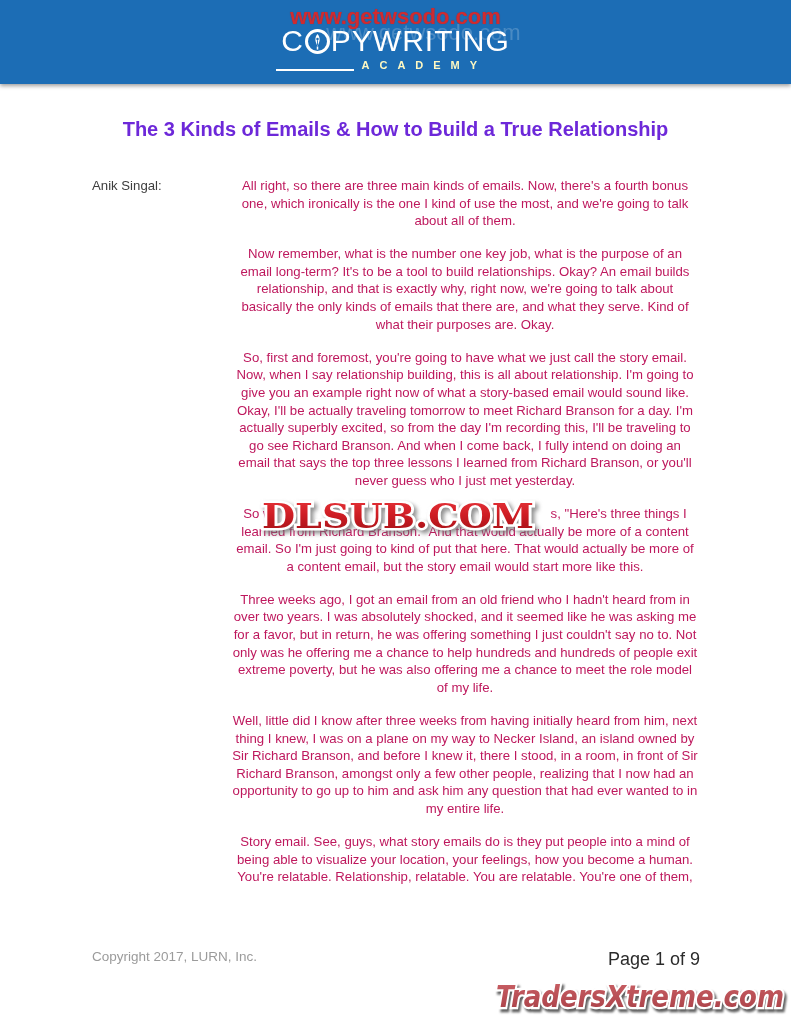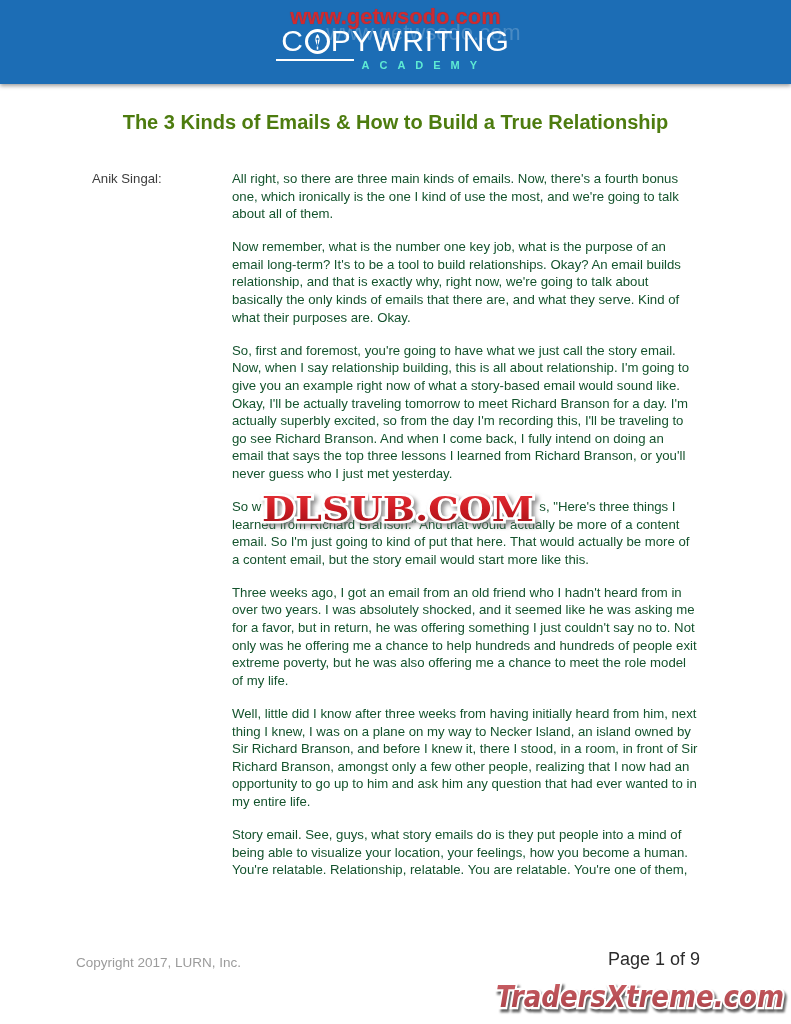--- a/index.html
+++ b/index.html
@@ -36,57 +36,57 @@
   }
   .logo-main .light { font-weight:400; }
   .logo-main .bold  { font-weight:400; }
   .o-icon {
     display:inline-flex; align-items:center; justify-content:center;
     width:25px; height:25px; border:3px solid #fff; border-radius:50%;
     margin:0 1px;
   }
   .academy {
     position:relative; z-index:2; margin-top:1px;
-    display:flex; align-items:flex-start; color:#5eead4;
+    display:flex; align-items:flex-end; color:#fef9c3;
   }
   .academy .rule { flex:0 0 78px; height:2px; background:#ffffff; margin-right:8px; }
   .academy .letters { font-size:11px; font-weight:600; letter-spacing:10px; white-space:nowrap; }
 
   .tc4s {
     position:absolute; right:2px; top:1px;
     filter:drop-shadow(2px 2px 2px rgba(0,0,0,0.45));
   }
 
   
   .doc-title {
-    margin-top:26px; text-align:center;
-    font-size:20px; line-height:24px; font-weight:bold; color:#4d7c0f;
+    margin-top:33px; text-align:center;
+    font-size:20px; line-height:24px; font-weight:bold; color:#6d28d9;
     letter-spacing:0px;
   }
 
   
   .transcript {
     display:flex; margin-top:36px; padding-left:92px;
   }
   .speaker { width:140px; flex:0 0 140px; font-size:13.2px; line-height:17.6px; color:#3d3d3d; }
   .paragraphs { width:466px; flex:0 0 466px; }
-  .para { font-size:13.2px; line-height:17.6px; margin-bottom:15.5px; color:#14532d; }
+  .para { font-size:13.2px; line-height:17.6px; margin-bottom:15.5px; color:#be185d;text-align:center; }
   .para:last-child { margin-bottom:0; }
   .para-obscured { position:relative; }
   .wm-gap { display:inline-block; width:278px; height:1px; }
 
   .dlsub-watermark {
     position:absolute; left:20px; top:-10px; z-index:5; pointer-events:none;
     filter:drop-shadow(3px 3px 2px rgba(110,110,110,0.75));
   }
 
   
   .footer {
-    position:absolute; left:76px; right:91px; top:949px;
-    display:flex; justify-content:space-between; align-items:flex-end;
+    position:absolute; left:92px; right:91px; top:949px;
+    display:flex; justify-content:space-between; align-items:flex-start;
   }
   .copyright { font-size:13.5px; color:#9b9b9b; }
   .page-number { font-size:18px; color:#2b2b2b;margin-left:20px; }
 
   .traders-watermark {
     position:absolute; right:0; bottom:2px; z-index:6;
     filter:drop-shadow(2px 3px 1px rgba(70,70,70,0.85));
     font-style:italic;
   }
 </style>

